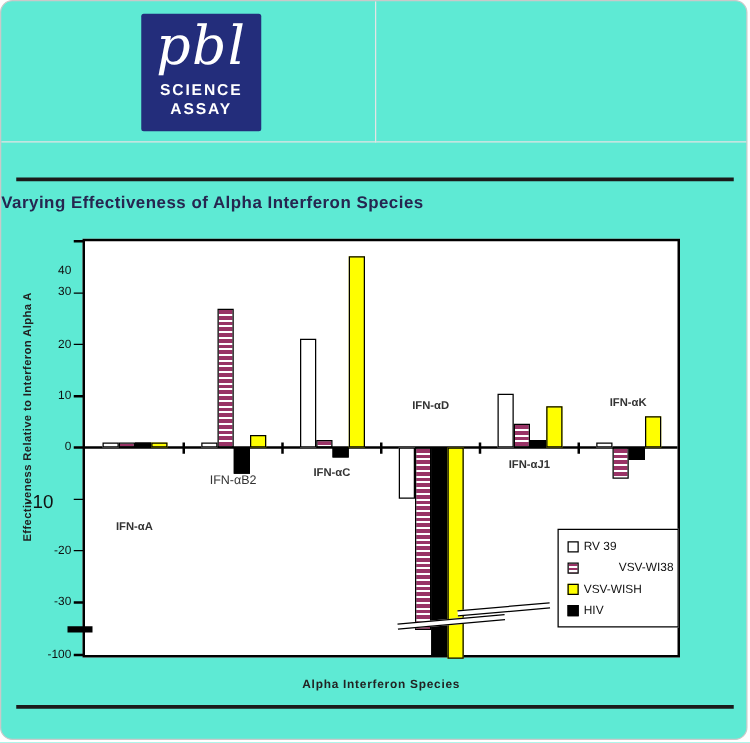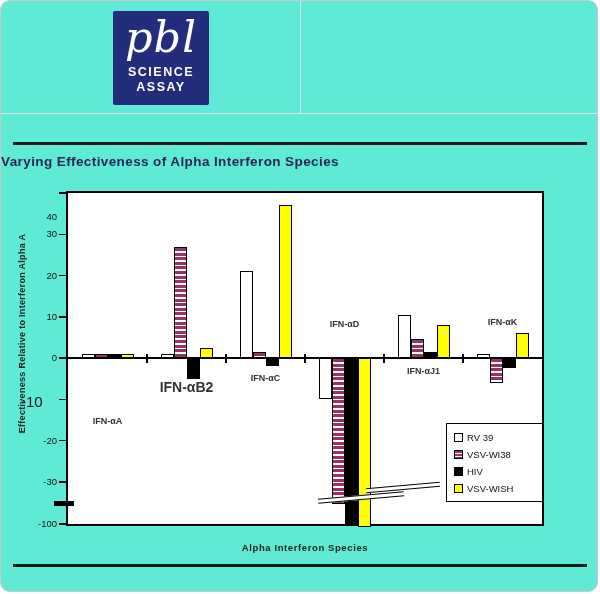--- a/index.html
+++ b/index.html
@@ -113,44 +113,44 @@
         <div style="position: absolute; left: 276.5px; top: 165px; width: 13px; height: 166px; box-sizing: border-box; border: 1px solid rgb(0, 0, 0); background: rgb(0, 0, 0);"></div>
         <div style="position: absolute; left: 355.5px; top: 158.812px; width: 13px; height: 6.1875px; box-sizing: border-box; border: 1px solid rgb(0, 0, 0); background: rgb(0, 0, 0);"></div>
         <div style="position: absolute; left: 434.5px; top: 165px; width: 13px; height: 10.3125px; box-sizing: border-box; border: 1px solid rgb(0, 0, 0); background: rgb(0, 0, 0);"></div>
         <div style="position: absolute; left: 52.5px; top: 160.875px; width: 13px; height: 4.125px; box-sizing: border-box; border: 1px solid rgb(0, 0, 0); background: rgb(255, 255, 0);"></div>
         <div style="position: absolute; left: 131.5px; top: 154.688px; width: 13px; height: 10.3125px; box-sizing: border-box; border: 1px solid rgb(0, 0, 0); background: rgb(255, 255, 0);"></div>
         <div style="position: absolute; left: 210.5px; top: 12.375px; width: 13px; height: 152.625px; box-sizing: border-box; border: 1px solid rgb(0, 0, 0); background: rgb(255, 255, 0);"></div>
         <div style="position: absolute; left: 289.5px; top: 165px; width: 13px; height: 169.018px; box-sizing: border-box; border: 1px solid rgb(0, 0, 0); background: rgb(255, 255, 0);"></div>
         <div style="position: absolute; left: 368.5px; top: 132px; width: 13px; height: 33px; box-sizing: border-box; border: 1px solid rgb(0, 0, 0); background: rgb(255, 255, 0);"></div>
         <div style="position: absolute; left: 447.5px; top: 140.25px; width: 13px; height: 24.75px; box-sizing: border-box; border: 1px solid rgb(0, 0, 0); background: rgb(255, 255, 0);"></div>
         <div style="position: absolute; left: 39.5px; top: 175.5px; transform: translateX(-50%); white-space: nowrap; font-weight: bold; font-size: 9px; color: rgb(51, 51, 51); margin-top: 47px;">IFN-αA</div>
-        <div style="position: absolute; left: 118.5px; top: 185.812px; transform: translateX(-50%); white-space: nowrap; font-weight: bold; font-size: 14px; color: rgb(51, 51, 51);">IFN-αB2</div>
+        <div style="position: absolute; left: 118.5px; top: 185.812px; transform: translateX(-50%); white-space: nowrap; font-weight: normal; font-size: 10px; color: rgb(51, 51, 51);">IFN-αB2</div>
         <div style="position: absolute; left: 197.5px; top: 179.625px; transform: translateX(-50%); white-space: nowrap; font-weight: bold; font-size: 9px; color: rgb(51, 51, 51);">IFN-αC</div>
         <div style="position: absolute; left: 276.5px; top: 126px; transform: translateX(-50%); white-space: nowrap; font-weight: bold; font-size: 9px; color: rgb(51, 51, 51);">IFN-αD</div>
         <div style="position: absolute; left: 355.5px; top: 173.438px; transform: translateX(-50%); white-space: nowrap; font-weight: bold; font-size: 9px; color: rgb(51, 51, 51);">IFN-αJ1</div>
         <div style="position: absolute; left: 434.5px; top: 123.938px; transform: translateX(-50%); white-space: nowrap; font-weight: bold; font-size: 9px; color: rgb(51, 51, 51);">IFN-αK</div>
         <div style="position: absolute; left: -14px; top: 308px; width: 20px; height: 5px; background: rgb(0, 0, 0);"></div>
         <div style="position: absolute; left: 250px; top: 302px; width: 86px; height: 3px; background: rgb(255, 255, 255); border-top: 1.4px solid rgb(0, 0, 0); border-bottom: 1.4px solid rgb(0, 0, 0); transform: rotate(-5deg);"></div>
         <div style="position: absolute; left: 298px; top: 292px; width: 74px; height: 3px; background: rgb(255, 255, 255); border-top: 1.4px solid rgb(0, 0, 0); border-bottom: 1.4px solid rgb(0, 0, 0); transform: rotate(-5deg);"></div>
         <div style="position: absolute; left: 378px; top: 230px; width: 97px; height: 79px; border: 1.5px solid rgb(0, 0, 0); background: rgb(255, 255, 255); box-sizing: border-box; padding: 5px 0px 0px 7px;">
           <div style="display: flex; align-items: center; height: 17px;">
             <span style="width: 9px; height: 9px; border: 1px solid rgb(0, 0, 0); box-sizing: border-box; margin-right: 4px; flex: 0 0 auto; background: rgb(255, 255, 255);"></span>
             <span style="font-size: 9.5px; color: rgb(17, 17, 17); white-space: nowrap;">RV 39</span>
           </div>
-          <div style="display: flex; align-items: center; height: 17px;">
+          <div style="display: flex; align-items: center; height: 17px; gap: 28px;">
             <span style="width: 9px; height: 9px; border: 1px solid rgb(0, 0, 0); box-sizing: border-box; margin-right: 4px; flex: 0 0 auto; background: repeating-linear-gradient(rgb(153, 51, 102) 0px, rgb(153, 51, 102) 2px, rgb(255, 255, 255) 2px, rgb(255, 255, 255) 3.2px);"></span>
             <span style="font-size: 9.5px; color: rgb(17, 17, 17); white-space: nowrap;">VSV-WI38</span>
           </div>
           <div style="display: flex; align-items: center; height: 17px;">
+            <span style="width: 9px; height: 9px; border: 1px solid rgb(0, 0, 0); box-sizing: border-box; margin-right: 4px; flex: 0 0 auto; background: rgb(255, 255, 0);"></span>
+            <span style="font-size: 9.5px; color: rgb(17, 17, 17); white-space: nowrap;">VSV-WISH</span>
+          </div>
+          <div style="display: flex; align-items: center; height: 17px;">
             <span style="width: 9px; height: 9px; border: 1px solid rgb(0, 0, 0); box-sizing: border-box; margin-right: 4px; flex: 0 0 auto; background: rgb(0, 0, 0);"></span>
             <span style="font-size: 9.5px; color: rgb(17, 17, 17); white-space: nowrap;">HIV</span>
-          </div>
-          <div style="display: flex; align-items: center; height: 17px;">
-            <span style="width: 9px; height: 9px; border: 1px solid rgb(0, 0, 0); box-sizing: border-box; margin-right: 4px; flex: 0 0 auto; background: rgb(255, 255, 0);"></span>
-            <span style="font-size: 9.5px; color: rgb(17, 17, 17); white-space: nowrap;">VSV-WISH</span>
           </div>
         </div>
       </div>
   </div>
 
   <div class="x-axis-title">Alpha Interferon Species</div>
 
   <div class="rule rule-bottom"></div>
 </div>
 

